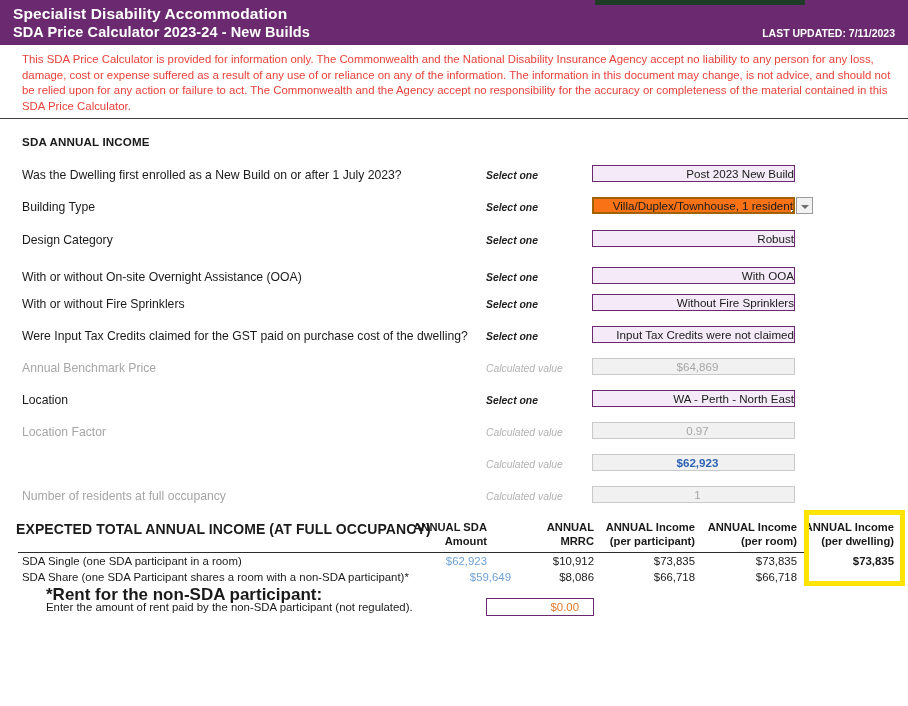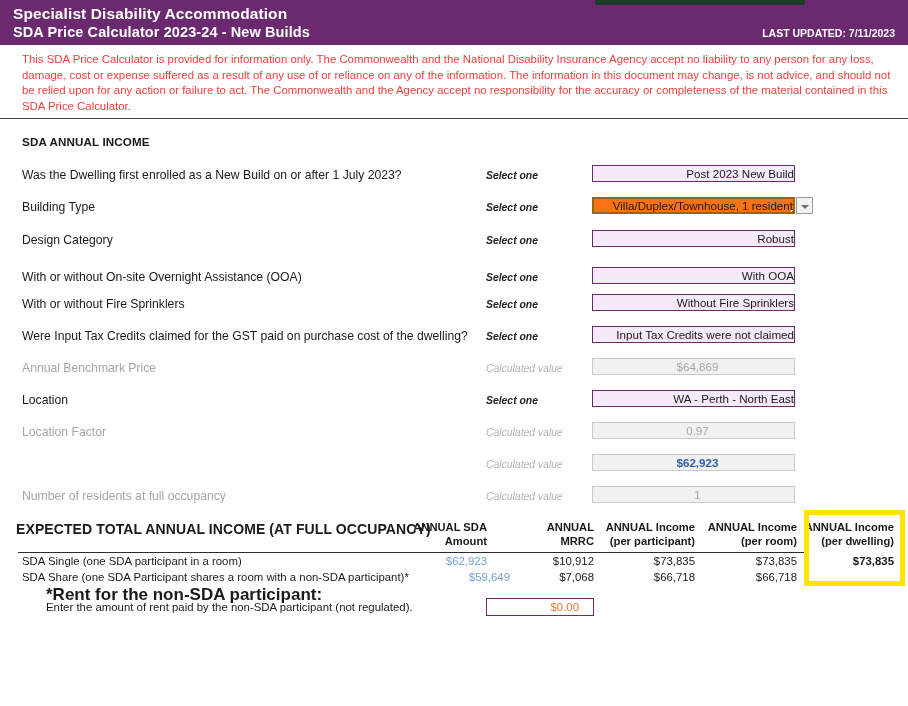--- a/index.html
+++ b/index.html
@@ -352,22 +352,22 @@
     </div>
   <div class="tbl-rule"></div>
   <div id="tbl-body">
       <div class="tbl-rowlabel" style="top: 555px;">SDA Single (one SDA participant in a room)</div>
       <div class="tbl-val blue" style="left: 377px; width: 110px; top: 555px;">$62,923</div>
       <div class="tbl-val" style="left: 484px; width: 110px; top: 555px;">$10,912</div>
       <div class="tbl-val" style="left: 585px; width: 110px; top: 555px;">$73,835</div>
       <div class="tbl-val" style="left: 687px; width: 110px; top: 555px;">$73,835</div>
       <div class="tbl-val bold" style="left: 794px; width: 100px; top: 555px;">$73,835</div>
       <div class="tbl-rowlabel" style="top: 571px;">SDA Share (one SDA Participant shares a room with a non-SDA participant)*</div>
-      <div class="tbl-val blue" style="left: 400px; width: 110px; top: 571px;">$59,649</div>
-      <div class="tbl-val" style="left: 484px; width: 110px; top: 571px;">$7,068</div>
+      <div class="tbl-val blue" style="left: 387px; width: 124px; top: 571px;">$59,649</div>
+      <div class="tbl-val" style="left: 484px; width: 110px; top: 571px;">$8,086</div>
       <div class="tbl-val" style="left: 585px; width: 110px; top: 571px;">$66,718</div>
       <div class="tbl-val" style="left: 687px; width: 110px; top: 571px;">$66,718</div>
     </div>
 
   <div class="note-bold">*Rent for the non-SDA participant:</div>
   <div class="note-plain">Enter the amount of rent paid by the non-SDA participant (not regulated).</div>
   <div class="rent-input">$0.00</div>
 
   <div class="yellow-box"></div>
 

